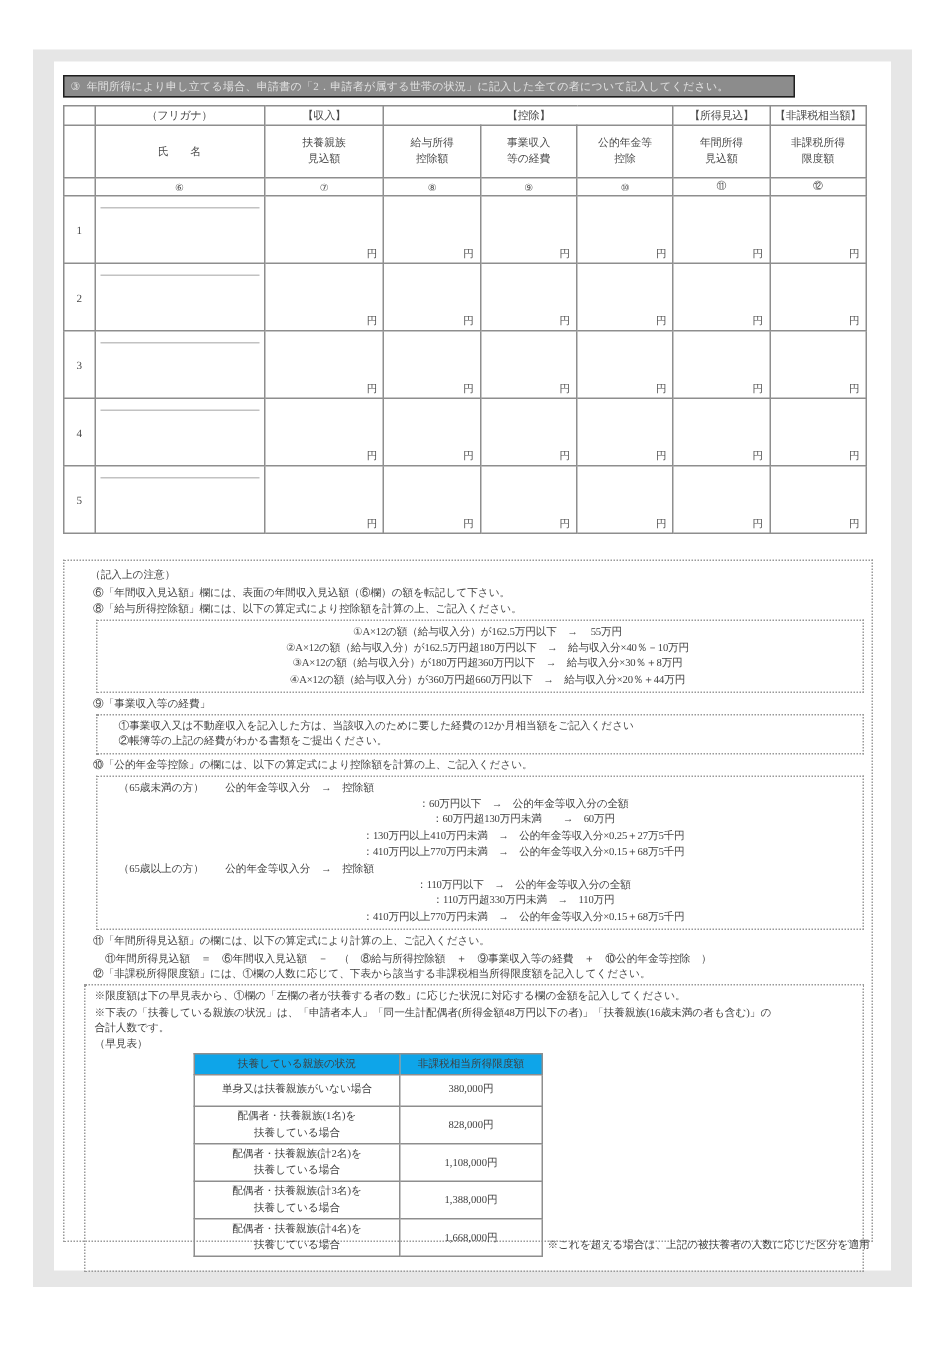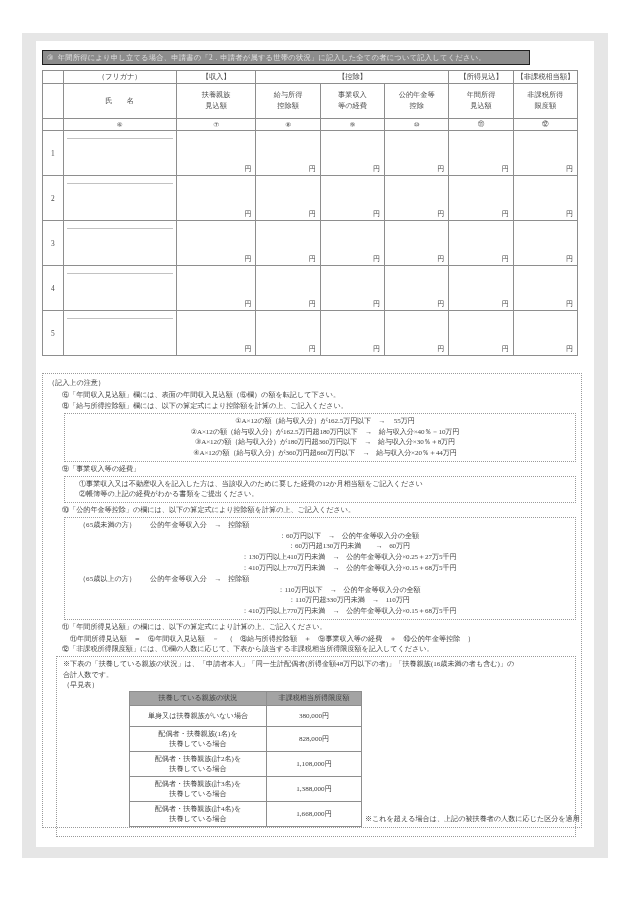--- a/index.html
+++ b/index.html
@@ -113,21 +113,21 @@
     top: 332px;
     width: 540px;
     height: 455px;
     border: 1px dotted #9a9a9a;
     box-sizing: border-box;
     padding: 4px 5px 0 5px;
     font-size: 7.1px;
     line-height: 10.6px;
     color: #3f3f3f;
   }
-  .notes .l0 { margin: 0 0 1px 0; }
+  .notes .l0 { margin: 0 0 1px 12px; }
   .notes .l1 { margin: 0 0 1px 14px; }
   .notes .l2 { margin: 0 0 0 22px; }
 
   .subbox {
     border: 1px dotted #9a9a9a;
     margin: 1px 0 2px 16px;
     padding: 2px 4px 2px 6px;
     box-sizing: border-box;
   }
   .subbox div { margin: 0; line-height: 10.8px; }
@@ -149,21 +149,21 @@
   .hytable td, .hytable th {
     border: 1px solid #8e8e8e;
     font-weight: normal;
     text-align: center;
     vertical-align: middle;
     color: #3f3f3f;
     padding: 0;
   }
   .hy-c1 { width: 137px; }
   .hy-c2 { width: 95px; }
-  .hy-head { height: 13px; background: #a3a3a3; }
+  .hy-head { height: 13px; background: #0ea5e9; }
   .hy-r1 { height: 20px; }
   .hy-r2 { height: 24px; line-height: 10.6px; }
   .hy-gap { height: 7px; border: none !important; }
   .hy-wrap { position: relative; }
   .hy-note {
     position: absolute;
     left: 302px;
     bottom: 9px;
     font-size: 7.1px;
     white-space: nowrap;
@@ -327,20 +327,21 @@
         <div class="indent2 tightnum">：410万円以上770万円未満　→　公的年金等収入分×0.15＋68万5千円</div>
         <div class="indent1">（65歳以上の方）　　公的年金等収入分　→　控除額</div>
         <div class="indent2 tightnum">：110万円以下　→　公的年金等収入分の全額</div>
         <div class="indent2 tightnum">：110万円超330万円未満　→　110万円</div>
         <div class="indent2 tightnum">：410万円以上770万円未満　→　公的年金等収入分×0.15＋68万5千円</div>
       </div>
       <div class="l1">⑪「年間所得見込額」の欄には、以下の算定式により計算の上、ご記入ください。</div>
       <div class="l2">⑪年間所得見込額　＝　⑥年間収入見込額　－　（　⑧給与所得控除額　＋　⑨事業収入等の経費　＋　⑩公的年金等控除　）</div>
       <div class="l1">⑫「非課税所得限度額」には、①欄の人数に応じて、下表から該当する非課税相当所得限度額を記入してください。</div>
       <div class="subbox" style="margin-left:8px;">
+        <div>※限度額は下の早見表から、①欄の「左欄の者が扶養する者の数」に応じた状況に対応する欄の金額を記入してください。</div>
         <div>※下表の「扶養している親族の状況」は、「申請者本人」「同一生計配偶者(所得金額48万円以下の者)」「扶養親族(16歳未満の者も含む)」の</div>
         <div>合計人数です。</div>
 
         <div class="hy-label">（早見表）</div>
         <div class="hy-wrap">
           <table class="hytable">
             <colgroup>
                 <col class="hy-c1">
                 <col class="hy-c2">
               </colgroup>

